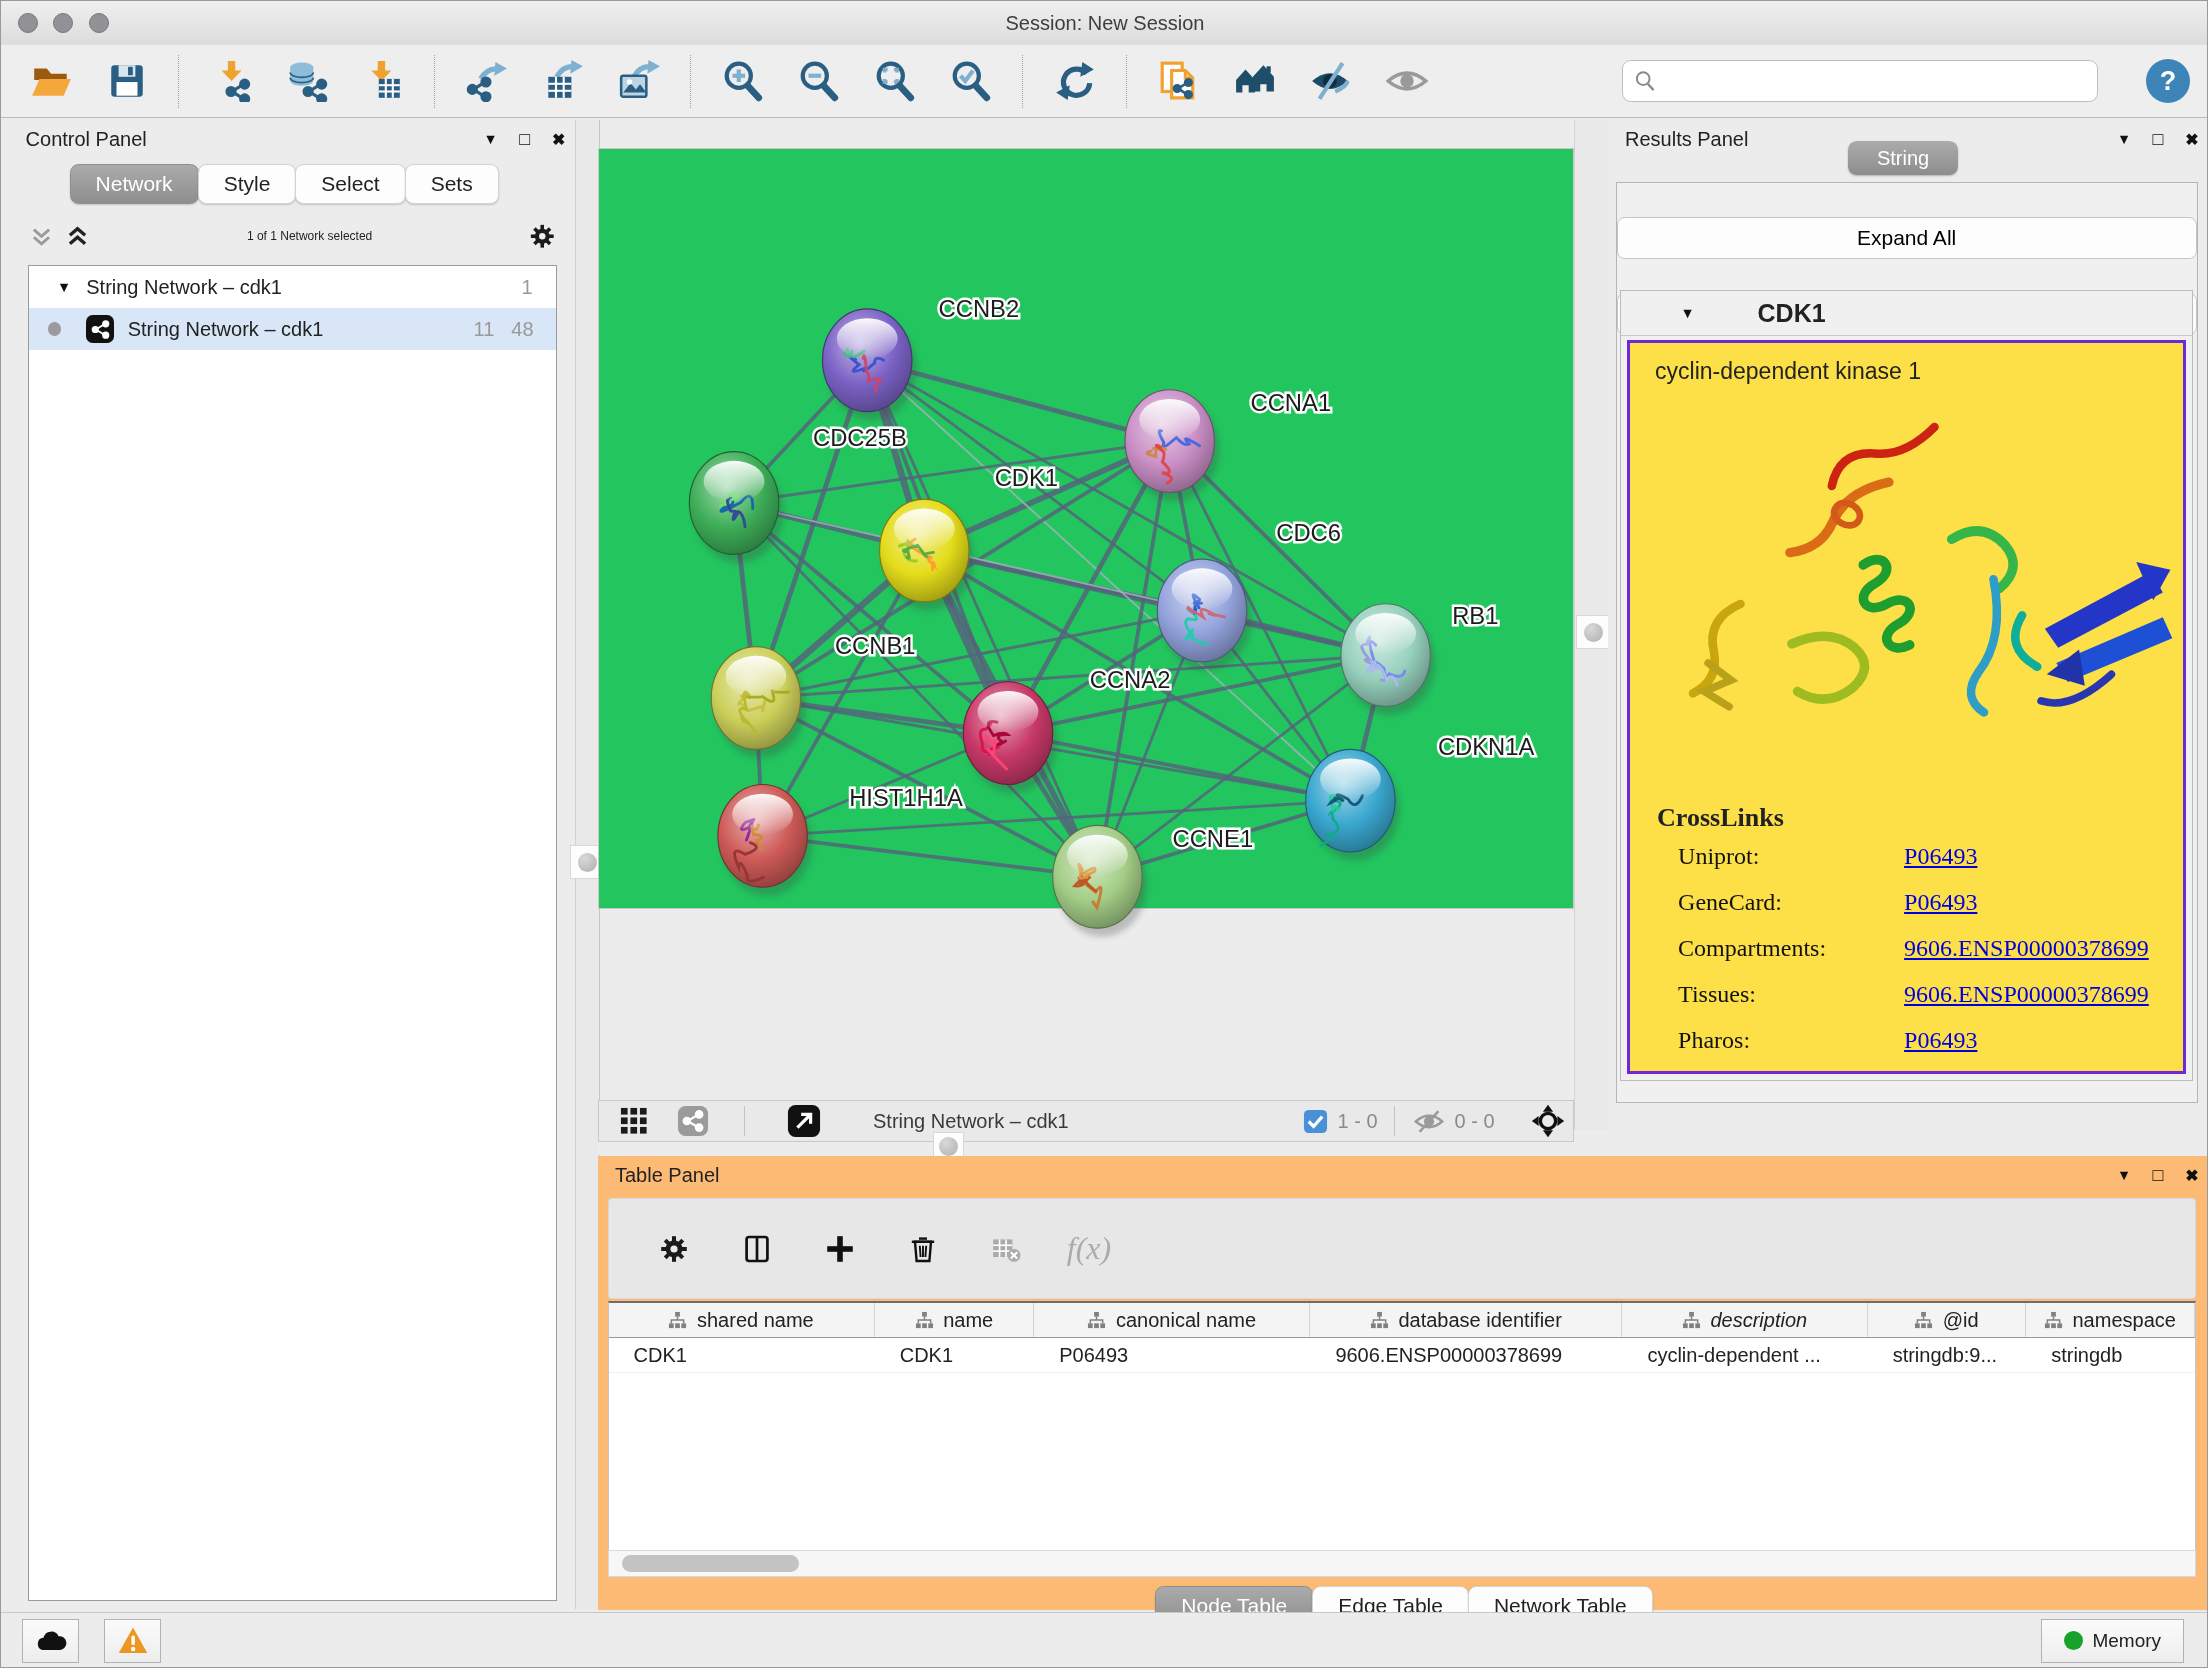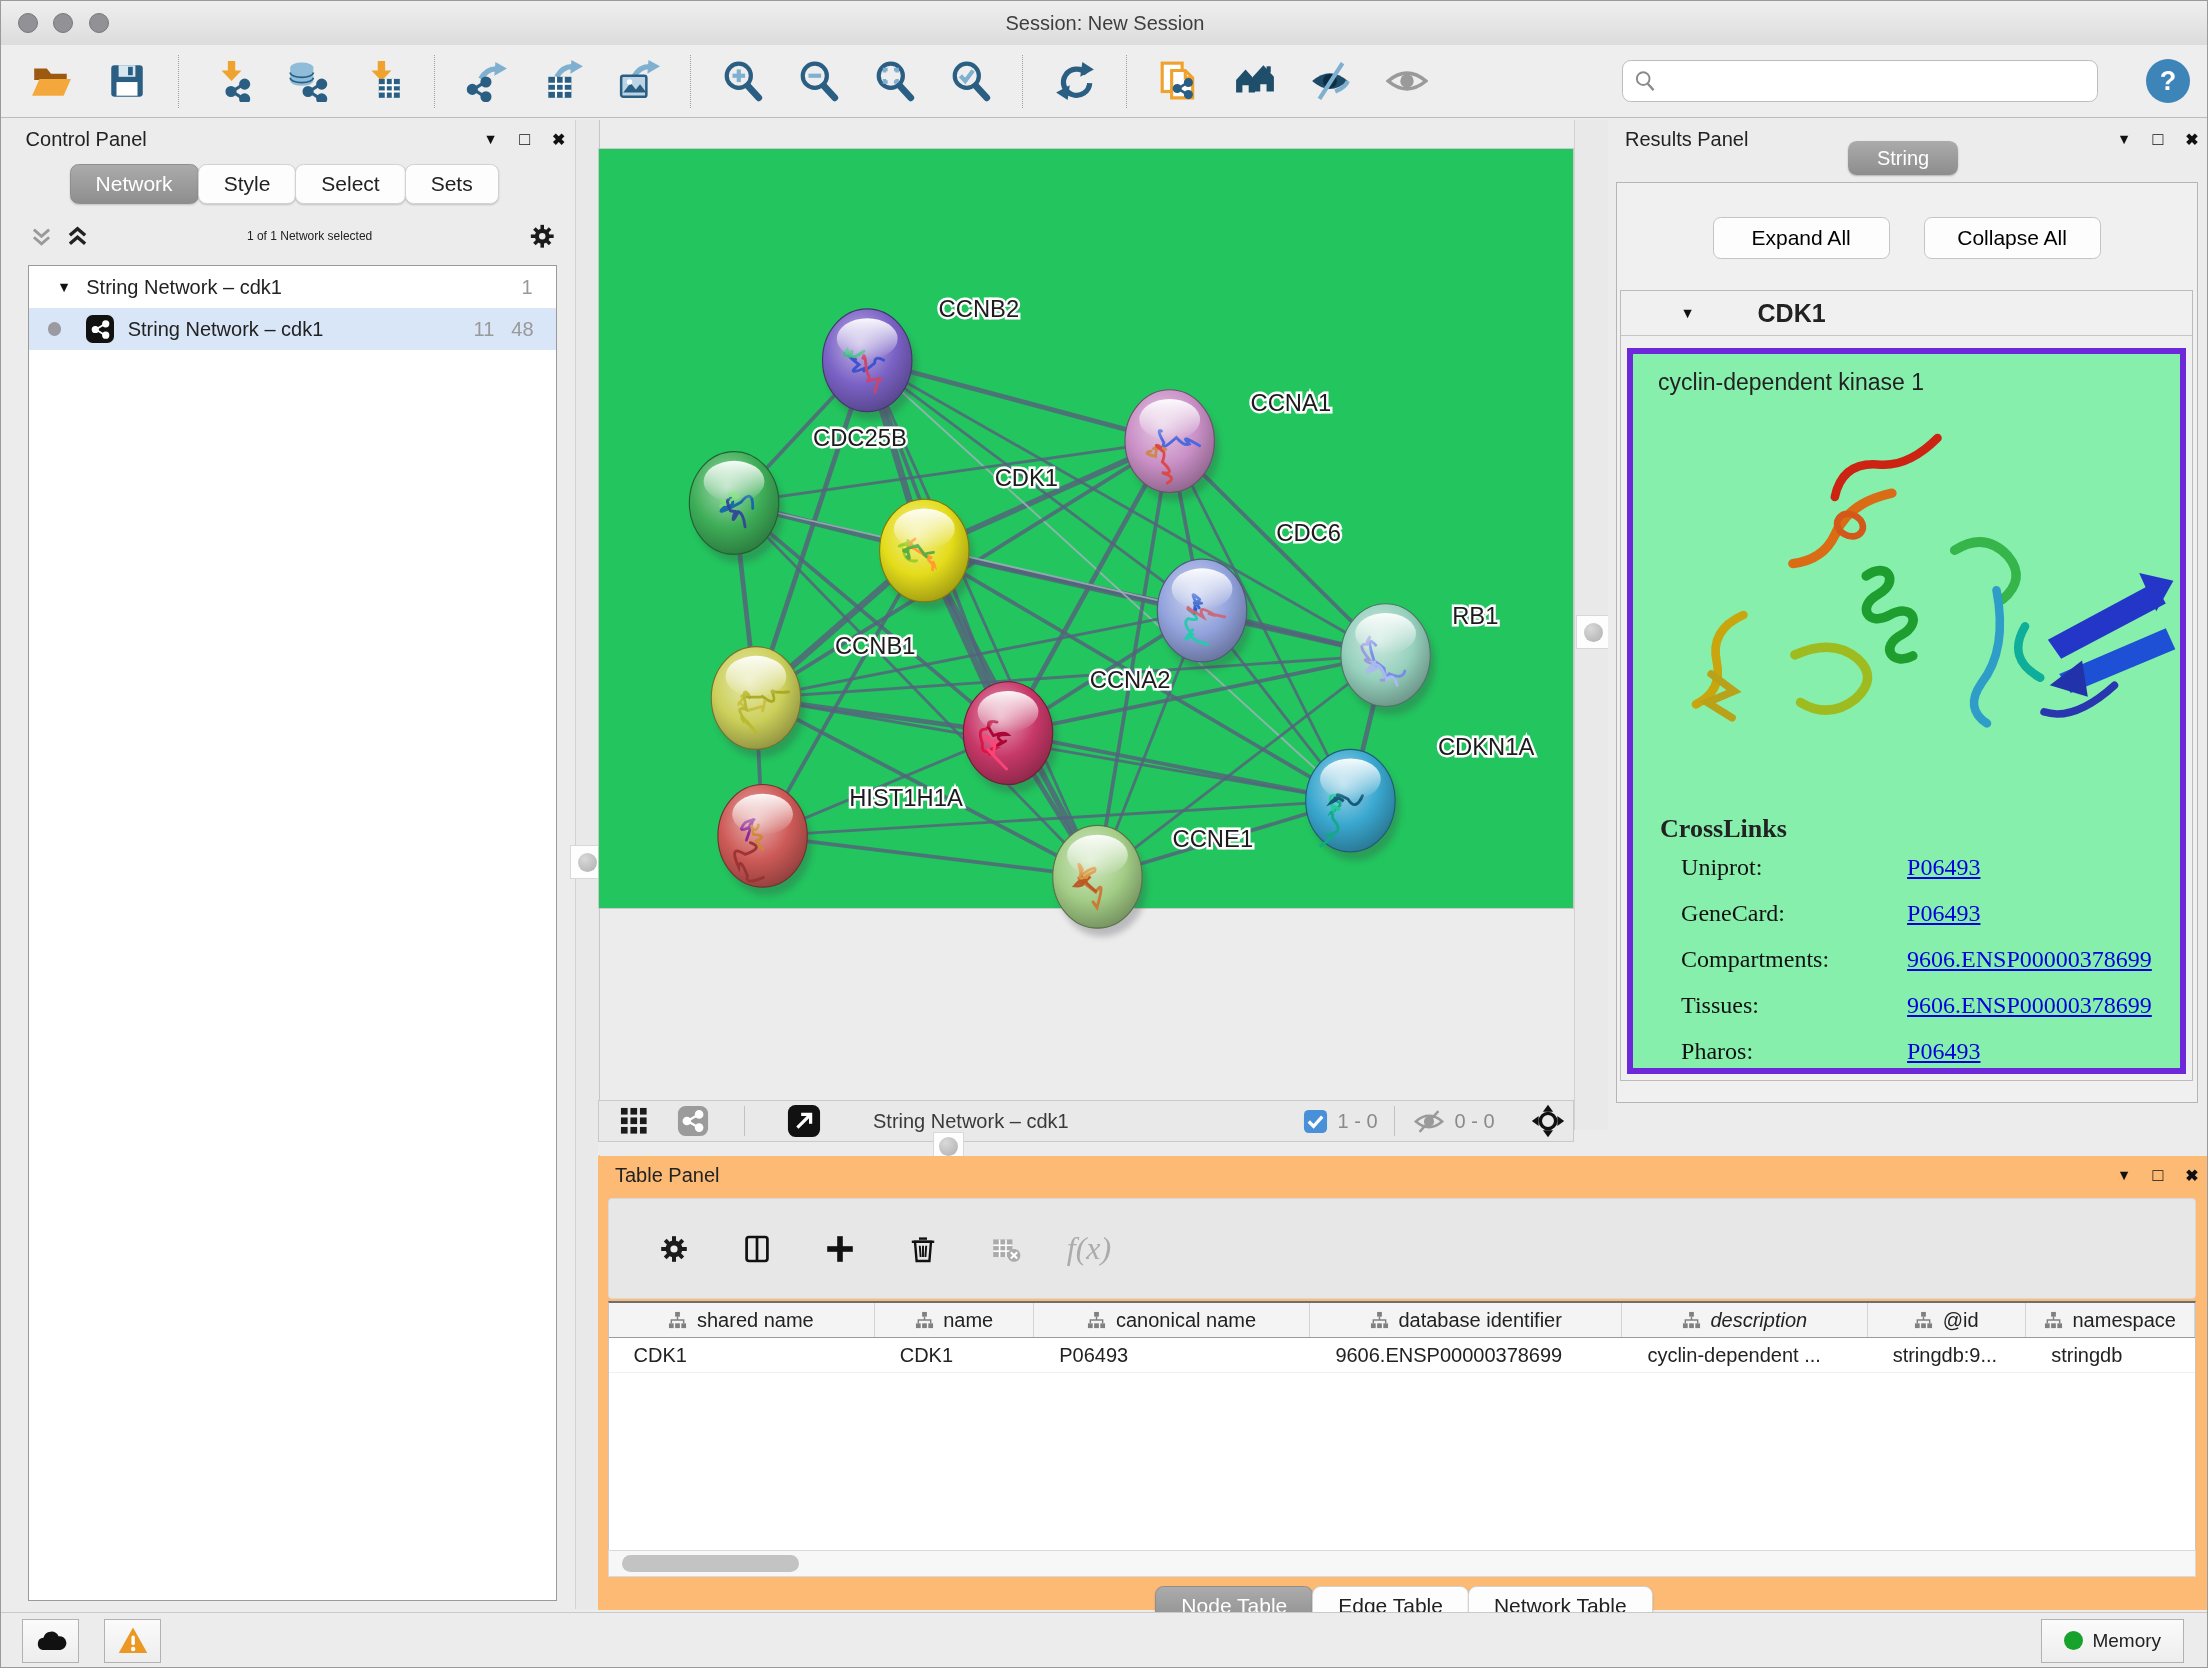--- a/index.html
+++ b/index.html
@@ -64,28 +64,28 @@
   .nt-label{font-size:20px;color:#3a3a3a;}
   .nt-count{font-size:20px;color:#8a8a8a;margin-left:9.5px;}
   .nt-sep{position:absolute;top:4.8px;width:0;height:30px;border-left:1px solid #c2c2c2;}
   
   .results-panel{left:1607px;top:119px;width:601px;height:1010px;background:#ececec;}
   .rp-tab{position:absolute;left:240px;top:21px;width:110px;height:34px;border-radius:8.6px;
     background:linear-gradient(#ababab,#8d8d8d);color:#fff;font-size:20px;
     display:flex;align-items:center;justify-content:center;box-shadow:0 1px 1.9px rgba(0,0,0,.25);}
   .rp-outer{position:absolute;left:7.6px;right:11.4px;top:62px;bottom:27px;background:#f0f0f0;
     border:1.9px solid #b5b5b5;}
-  .rp-btnrow{position:absolute;left:0;right:0;top:34px;display:flex;justify-content:center;gap:34px;}
+  .rp-btnrow{position:absolute;left:0;right:0;top:34px;display:flex;justify-content:center;gap:34px;flex-direction:column;}
   .rp-btn{min-width:177px;height:42px;background:#fdfdfd;border:1.9px solid #c4c4c4;border-radius:7.6px;
     font-size:21px;font-family:inherit;display:flex;align-items:center;justify-content:center;padding:0 19px;}
   .rp-entry{position:absolute;left:3.8px;right:3.8px;top:107px;bottom:21px;border:1px solid #bbb;background:#f0f0f0;}
   .rp-entry-head{height:44px;display:flex;align-items:center;border-bottom:1px solid #c6c6c6;}
   .rp-gene{font-size:25px;font-weight:bold;margin-left:63px;}
-  .rp-body{position:absolute;left:5.7px;right:5.7px;top:49px;bottom:5.7px;border:6px solid #6d28d9;
-    background:#86efac;overflow:hidden;margin-top:8px;}
+  .rp-body{position:absolute;left:5.7px;right:5.7px;top:49px;bottom:5.7px;border:3px solid #6d28d9;
+    background:#fde047;overflow:hidden;}
   .rp-desc{font-size:23px;margin:15px 0 0 25px;}
   .crosslinks{font-family:"Liberation Serif",serif;}
   .cl-title{font-size:26px;font-weight:bold;margin:5.7px 0 9.5px 27px;}
   .cl-row{display:flex;font-size:24px;margin:0 0 19px 48px;}
   .cl-label{width:226px;color:#111;}
   .cl-link{color:#0000dd;text-decoration:underline;}
   
   .table-panel{left:597px;top:1155px;width:1611px;height:454px;background:#fdba74;}
   .tp-toolbar{position:absolute;left:9.5px;right:13.3px;top:42px;height:101px;background:#e7e7e7;
     border:1px solid #d9d9d9;border-radius:3.8px;display:flex;align-items:center;gap:34px;padding-left:41px;box-sizing:border-box;}

